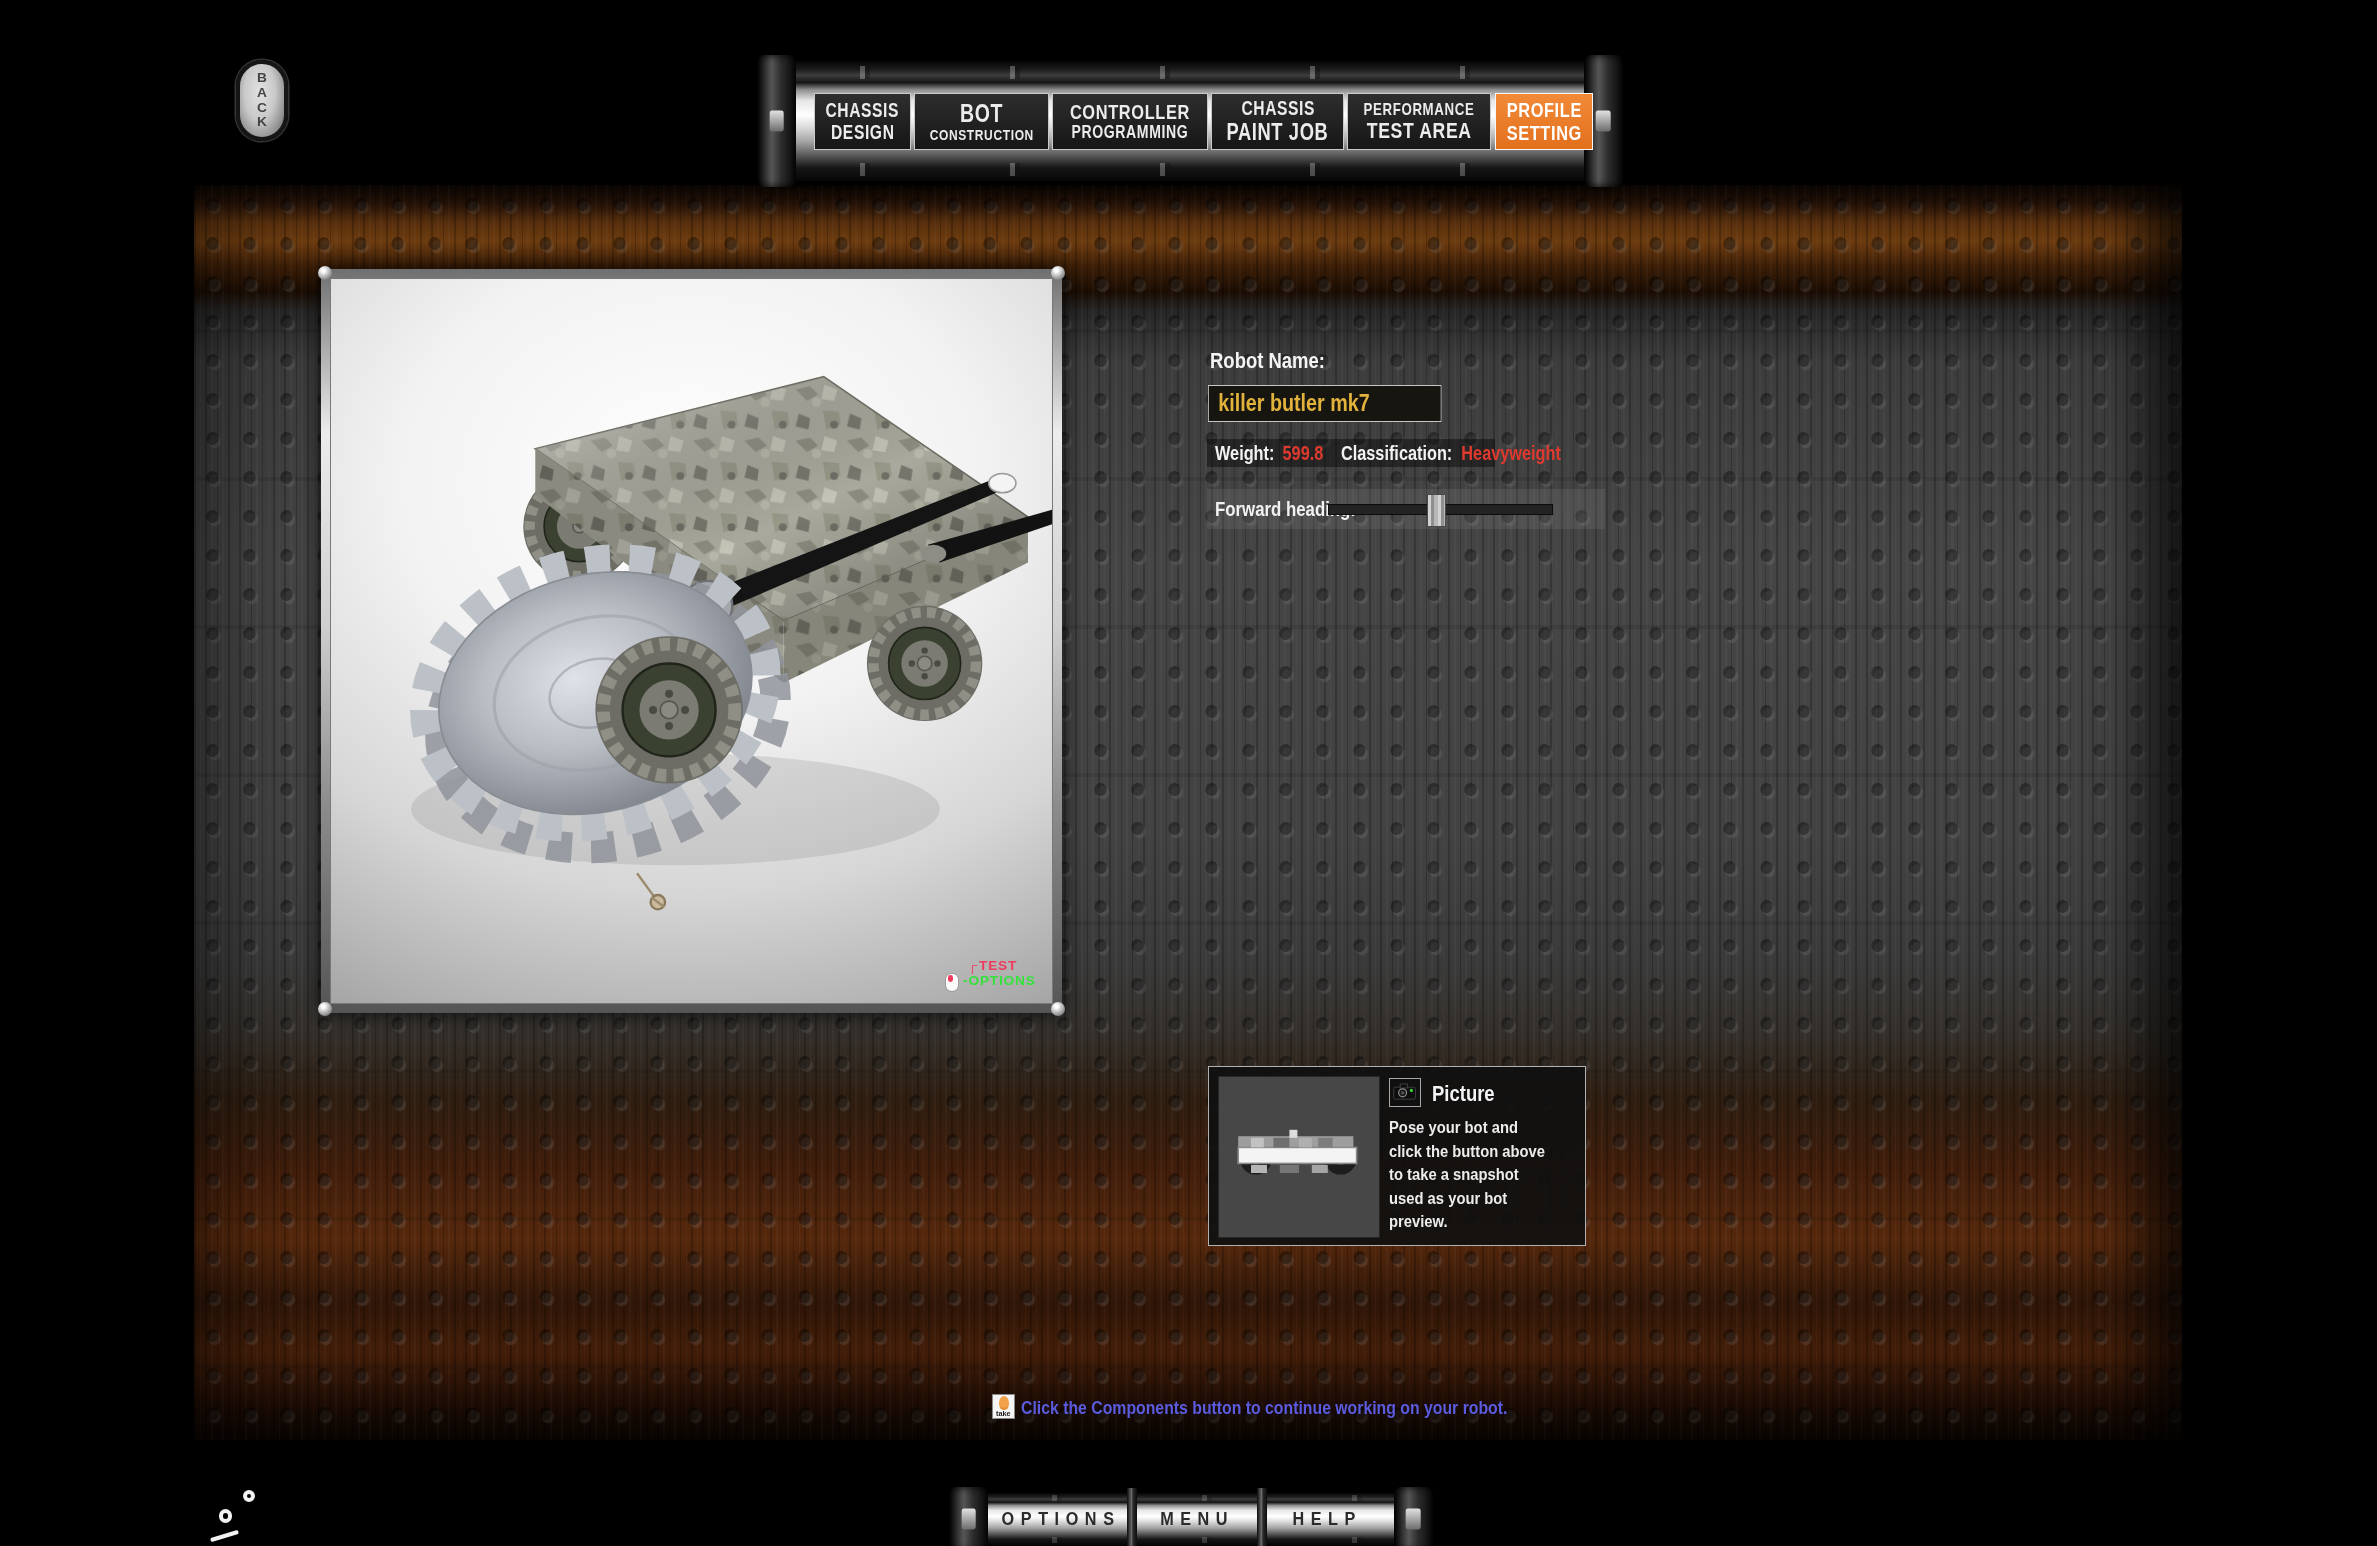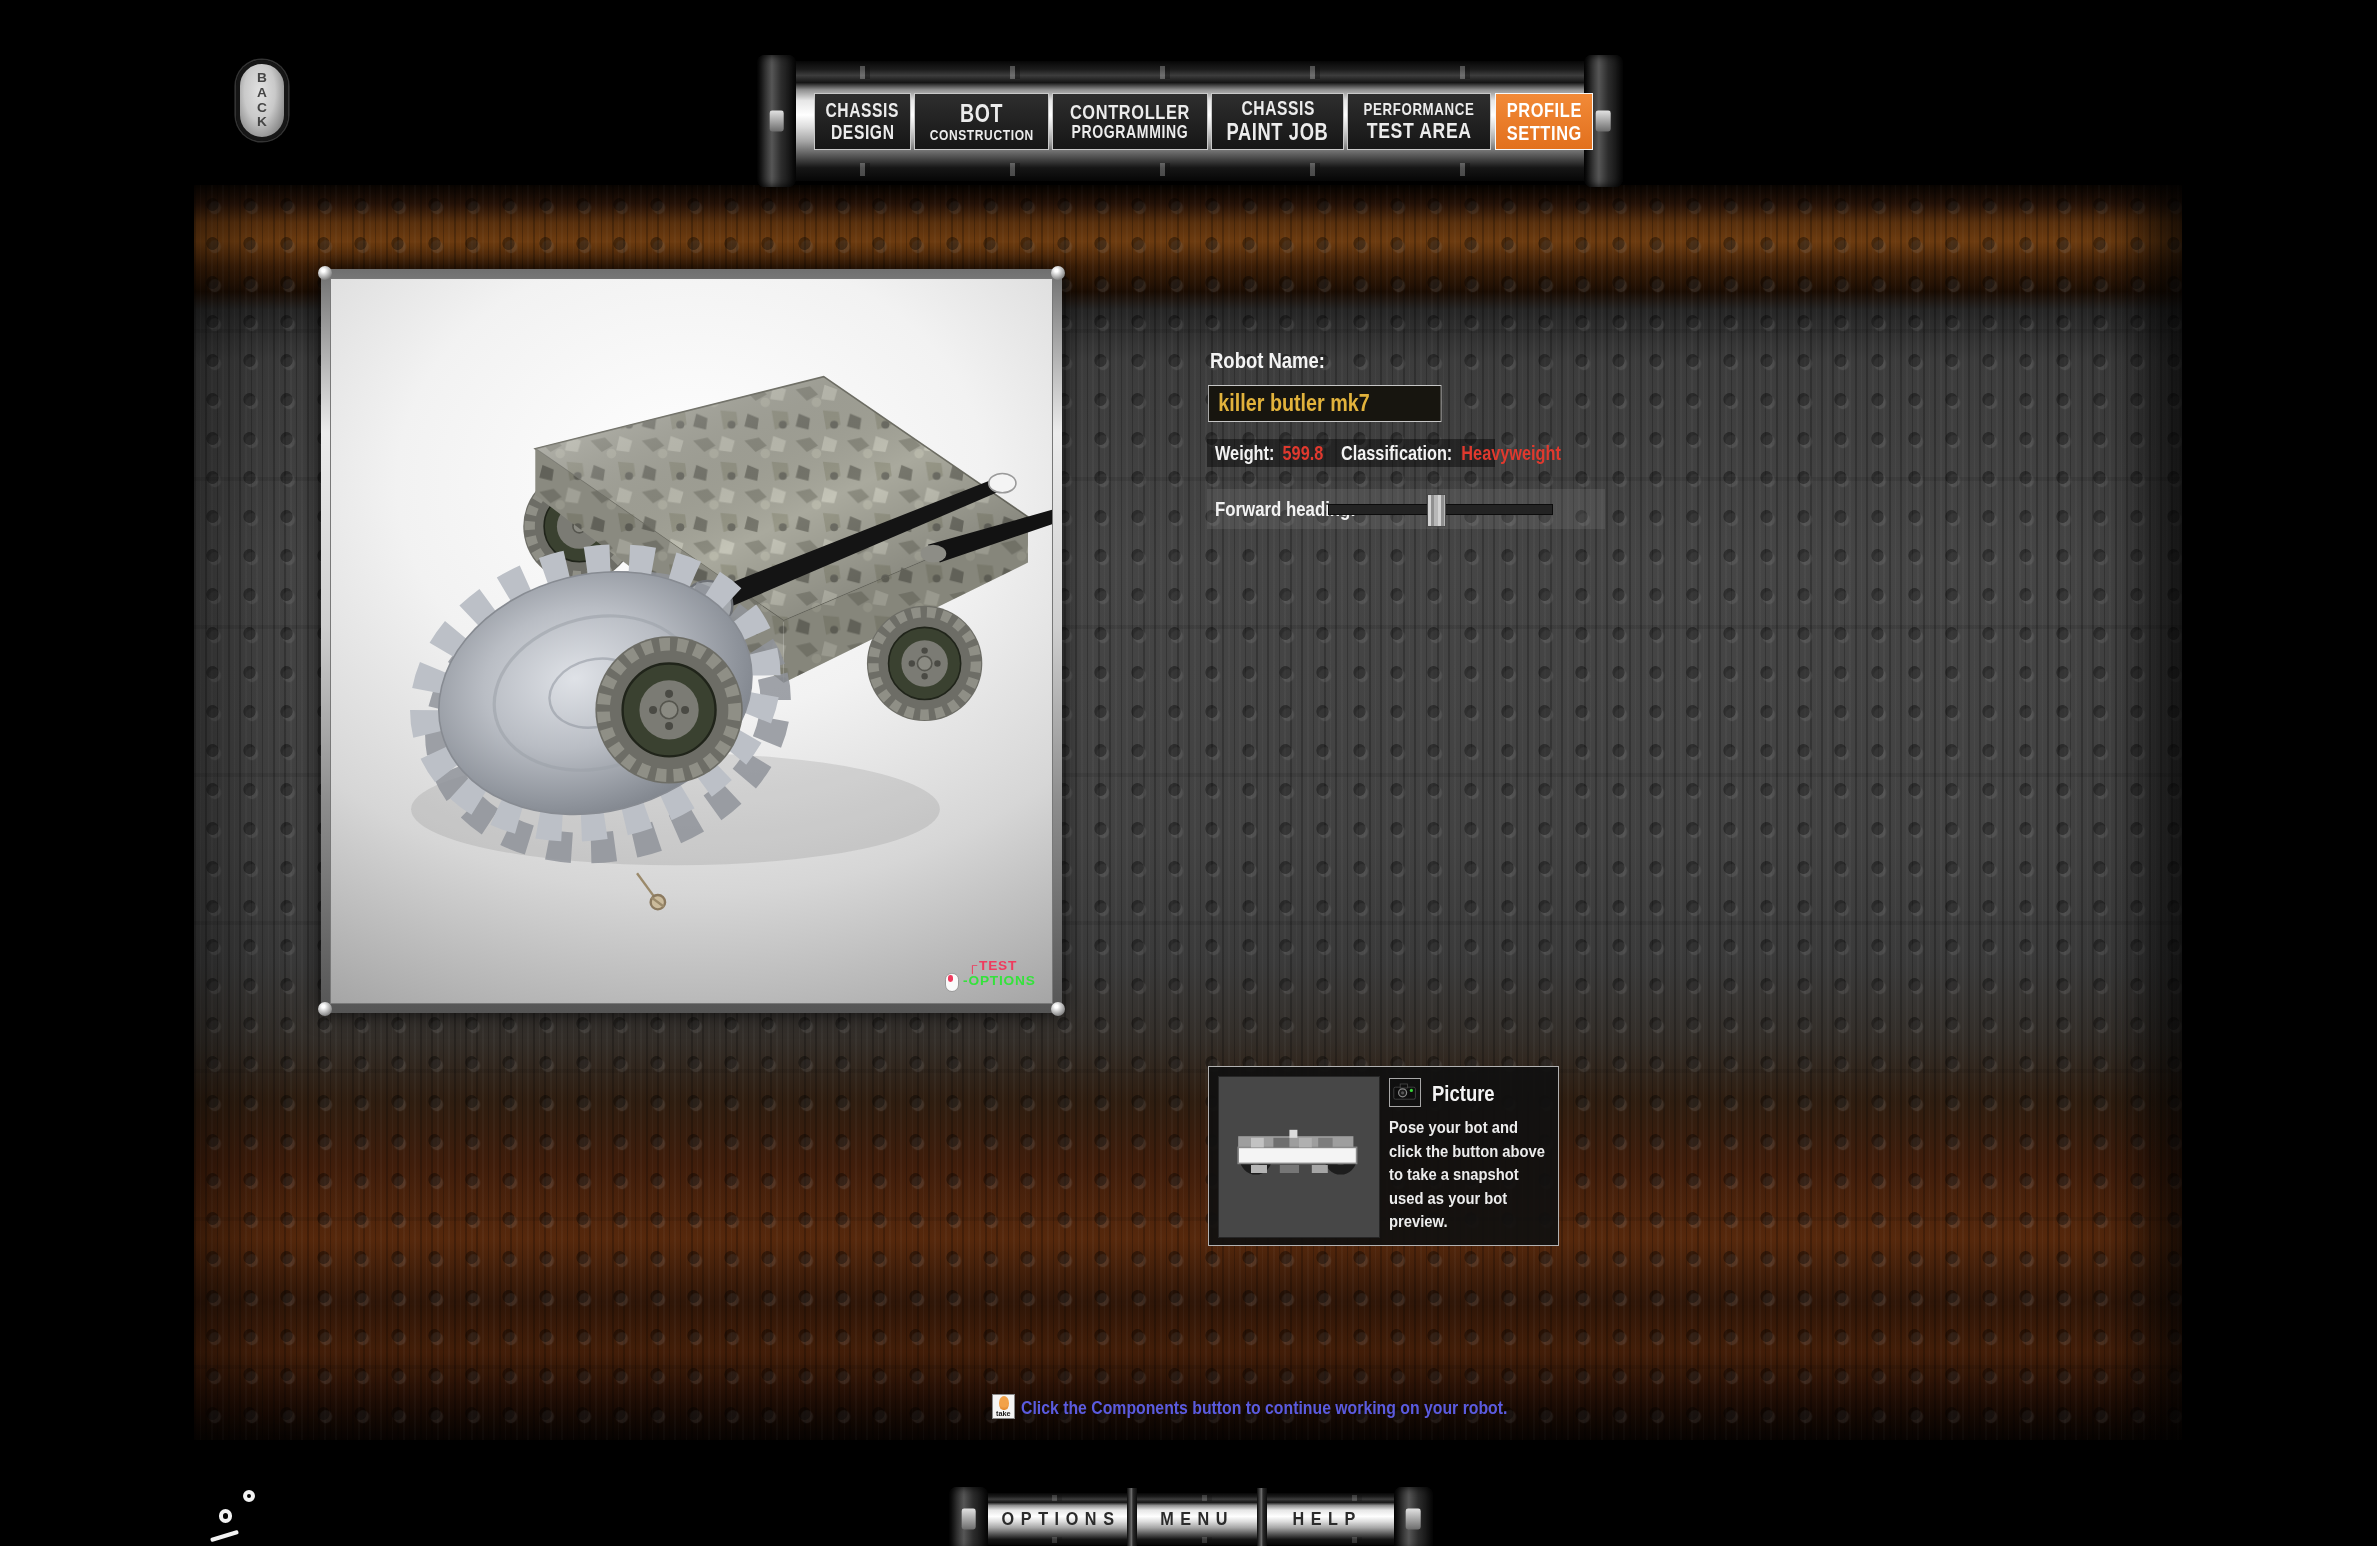--- a/index.html
+++ b/index.html
@@ -135,21 +135,21 @@
     background:#232323; border:0.8px solid #0c0c0c; cursor:pointer;
   }
   .slider-handle {
     position:absolute; left:98px; top:-11.3px; width:19.4px; height:33px;
     background:repeating-linear-gradient(90deg,#d2d2d2 0 3.2px,#8f8f8f 3.2px 6.5px,#b7b7b7 6.5px 9.7px);
     border:0.8px solid #4a4a4a; cursor:grab;
   }
 
   
   .picture-panel {
-    position:absolute; left:1208px; top:1066px; width:351px; height:180px;
+    position:absolute; left:1208px; top:1066px; width:378px; height:180px;
     border:1.6px solid #b2b2b2; background:rgba(16,16,16,.92);
   }
   .pic-thumb { position:absolute; left:9px; top:9px; width:162px; height:162px;
     background:#474747; border:0.8px solid #262626; }
   .pic-thumb svg { width:100%; height:100%; }
   .cam-btn {
     position:absolute; left:180px; top:10.5px; width:32px; height:29px;
     background:#101010; border:1.6px solid #a8a8a8; display:flex; align-items:center; justify-content:center; cursor:pointer;
   }
   .pic-title { position:absolute; left:223px; top:13.7px; font-size:22px; font-weight:bold; color:#f4f4f4; }

